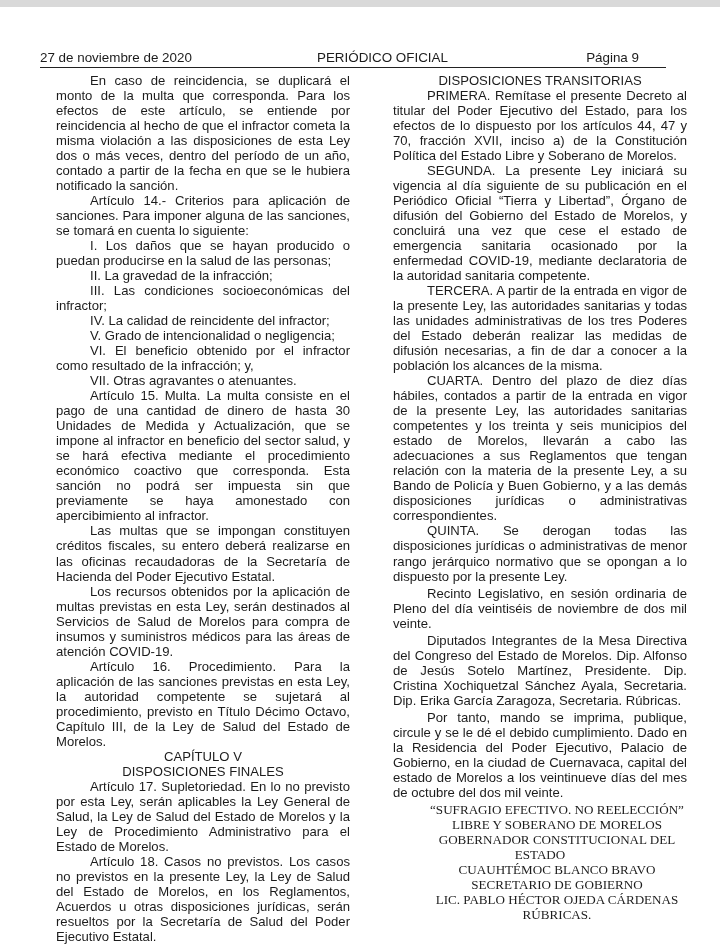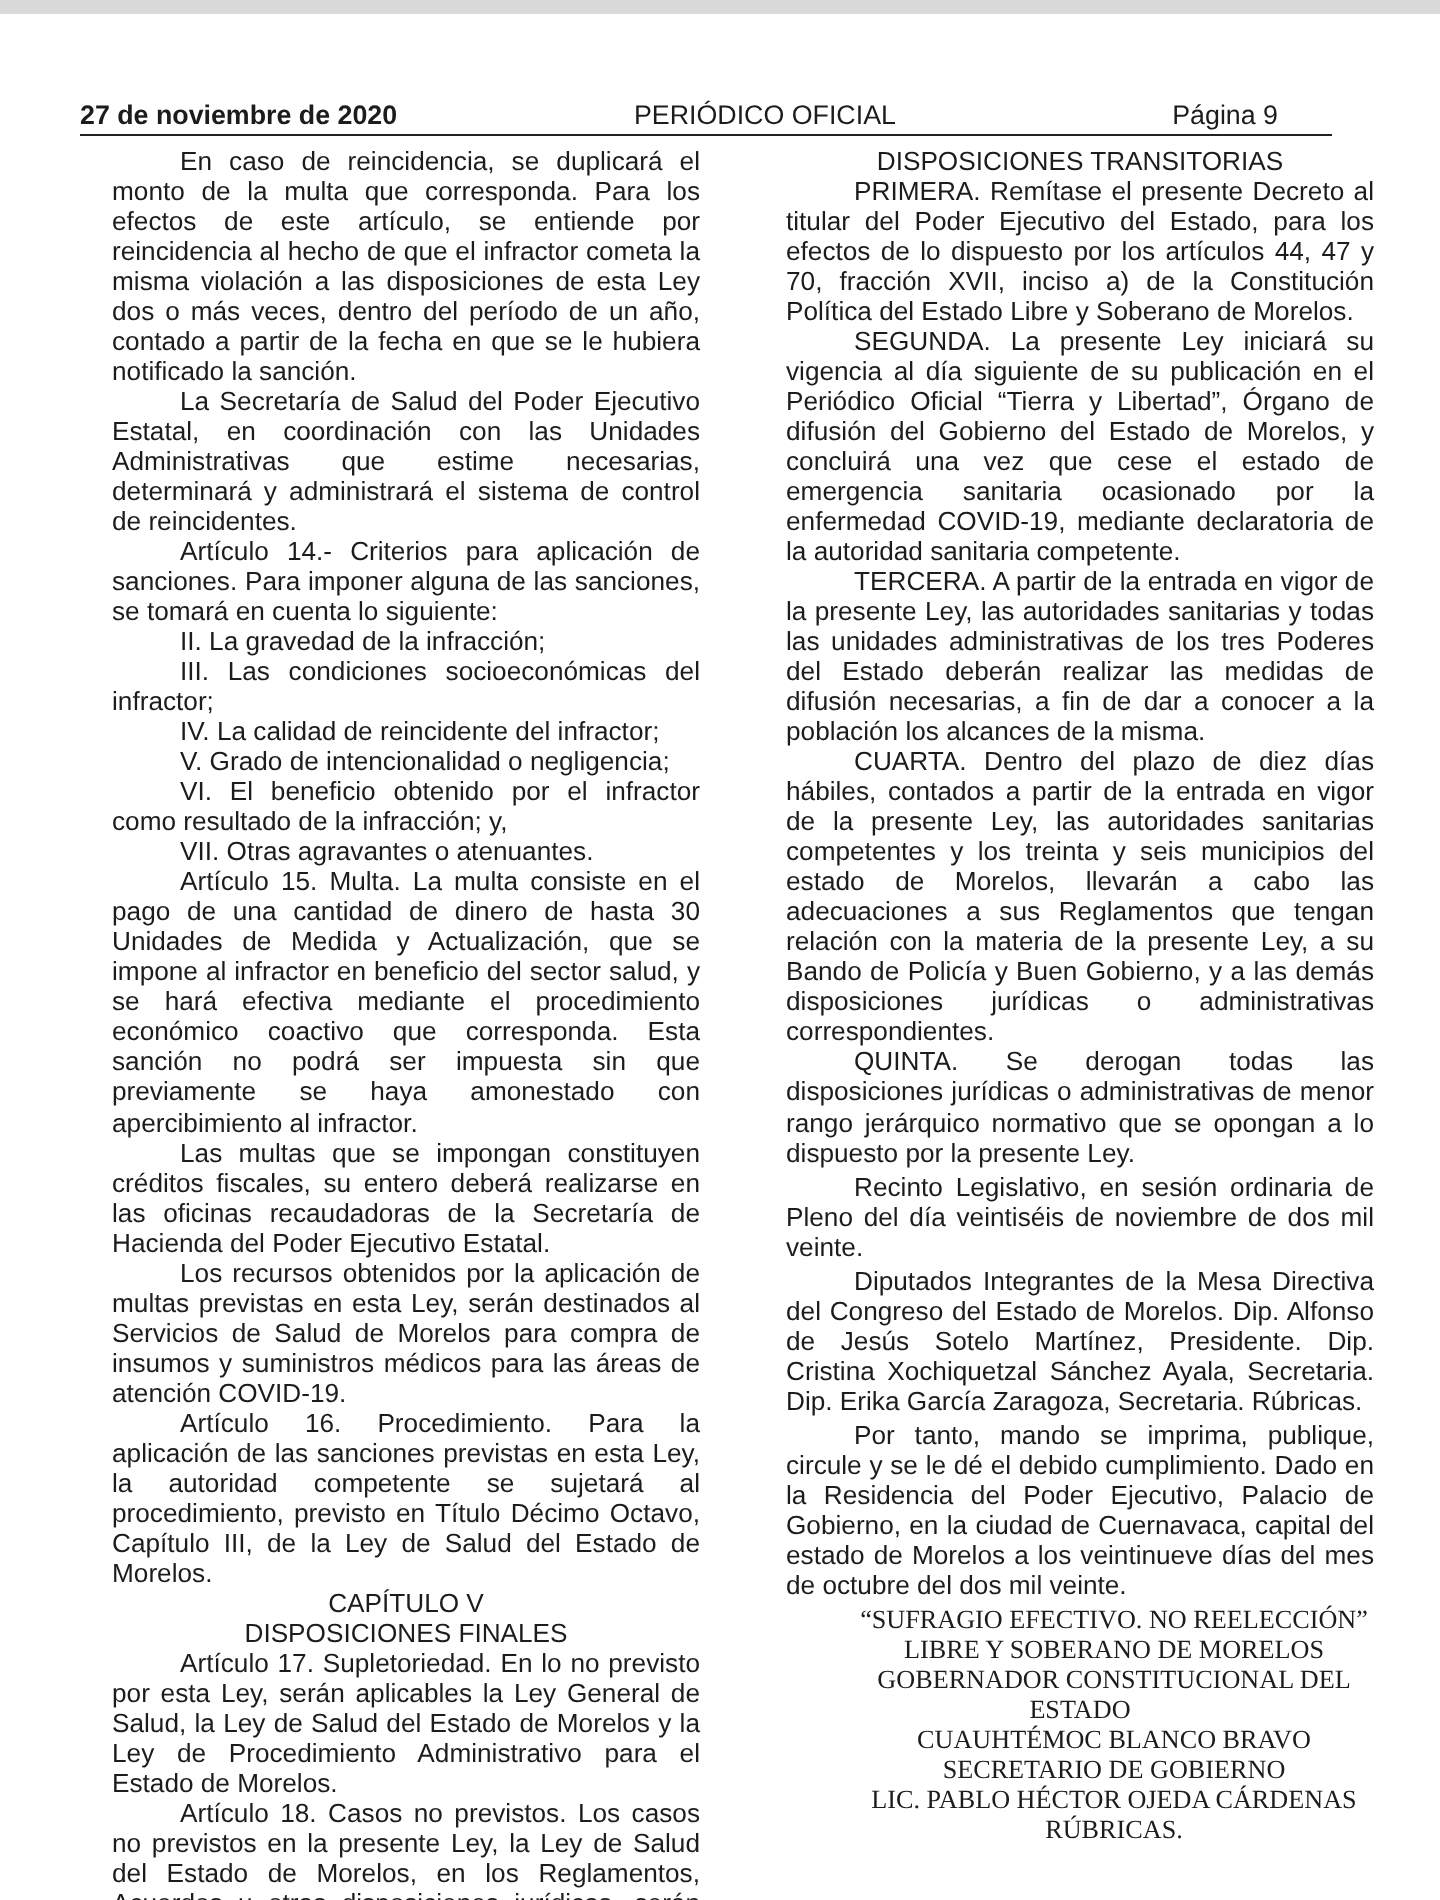--- a/index.html
+++ b/index.html
@@ -9,21 +9,21 @@
     font-family: "Liberation Sans", sans-serif;
     color: #1c1c1c;
     position: relative;
   }
   .topstrip { position: absolute; left: 0; top: 0; width: 720px; height: 7px; background: #d9d9d9; }
   .header {
     position: absolute; left: 40px; top: 50px; width: 626px; height: 17px;
     border-bottom: 1.4px solid #222;
     font-size: 13.4px; line-height: 16px;
   }
-  .header .left { position: absolute; left: 0; top: 0; font-weight: bold; }
+  .header .left { position: absolute; left: 0; top: 0; }
   .header .center { position: absolute; left: 277px; top: 0; }
   .header .right { position: absolute; right: 27px; top: 0; }
   .col {
     position: absolute; top: 73px;
     font-size: 13.1px; line-height: 15.02px;
     text-align: justify;
   }
   .col.left { left: 56px; width: 294px; }
   .col.right { left: 393px; width: 294px; }
   .col p { margin: 0; text-indent: 34px; }
@@ -38,22 +38,22 @@
 <div class="topstrip"></div>
 
 <div class="header">
   <span class="left">27 de noviembre de 2020</span>
   <span class="center">PERIÓDICO OFICIAL</span>
   <span class="right">Página 9</span>
 </div>
 
 <div class="col left" id="col-left">
     <p>En caso de reincidencia, se duplicará el monto de la multa que corresponda. Para los efectos de este artículo, se entiende por reincidencia al hecho de que el infractor cometa la misma violación a las disposiciones de esta Ley dos o más veces, dentro del período de un año, contado a partir de la fecha en que se le hubiera notificado la sanción.</p>
-    <p>La Secretaría de Salud del Poder Ejecutivo Estatal, en coordinación con las Unidades Administrativas que estime necesarias, determinará y administrará el sistema de control de reincidentes.</p>
     <p>Artículo 14.- Criterios para aplicación de sanciones. Para imponer alguna de las sanciones, se tomará en cuenta lo siguiente:</p>
+    <p class="item">I. Los daños que se hayan producido o puedan producirse en la salud de las personas;</p>
     <p class="item">II. La gravedad de la infracción;</p>
     <p class="item">III. Las condiciones socioeconómicas del infractor;</p>
     <p class="item">IV. La calidad de reincidente del infractor;</p>
     <p class="item">V. Grado de intencionalidad o negligencia;</p>
     <p class="item">VI. El beneficio obtenido por el infractor como resultado de la infracción; y,</p>
     <p class="item">VII. Otras agravantes o atenuantes.</p>
     <p>Artículo 15. Multa. La multa consiste en el pago de una cantidad de dinero de hasta 30 Unidades de Medida y Actualización, que se impone al infractor en beneficio del sector salud, y se hará efectiva mediante el procedimiento económico coactivo que corresponda. Esta sanción no podrá ser impuesta sin que previamente se haya amonestado con apercibimiento al infractor.</p>
     <p>Las multas que se impongan constituyen créditos fiscales, su entero deberá realizarse en las oficinas recaudadoras de la Secretaría de Hacienda del Poder Ejecutivo Estatal.</p>
     <p>Los recursos obtenidos por la aplicación de multas previstas en esta Ley, serán destinados al Servicios de Salud de Morelos para compra de insumos y suministros médicos para las áreas de atención COVID-19.</p>
     <p>Artículo 16. Procedimiento. Para la aplicación de las sanciones previstas en esta Ley, la autoridad competente se sujetará al procedimiento, previsto en Título Décimo Octavo, Capítulo III, de la Ley de Salud del Estado de Morelos.</p>

